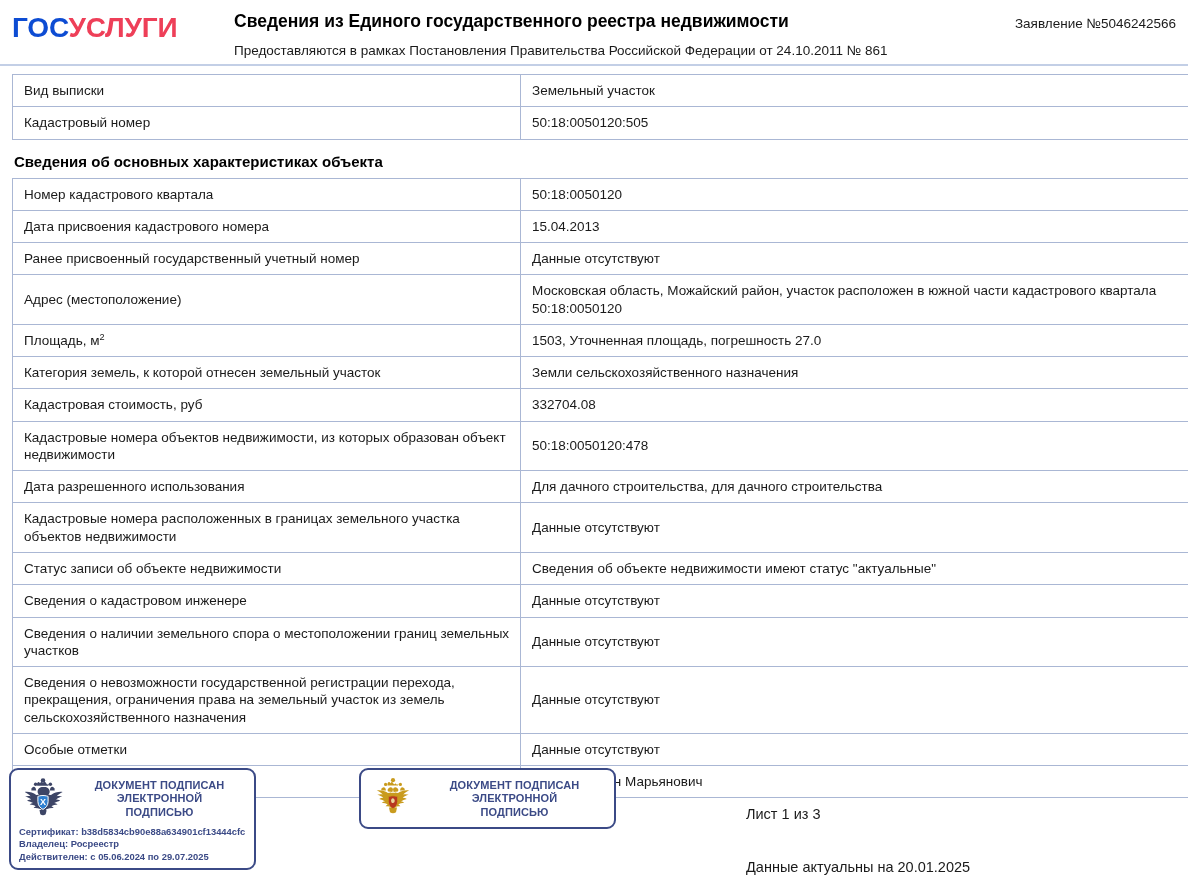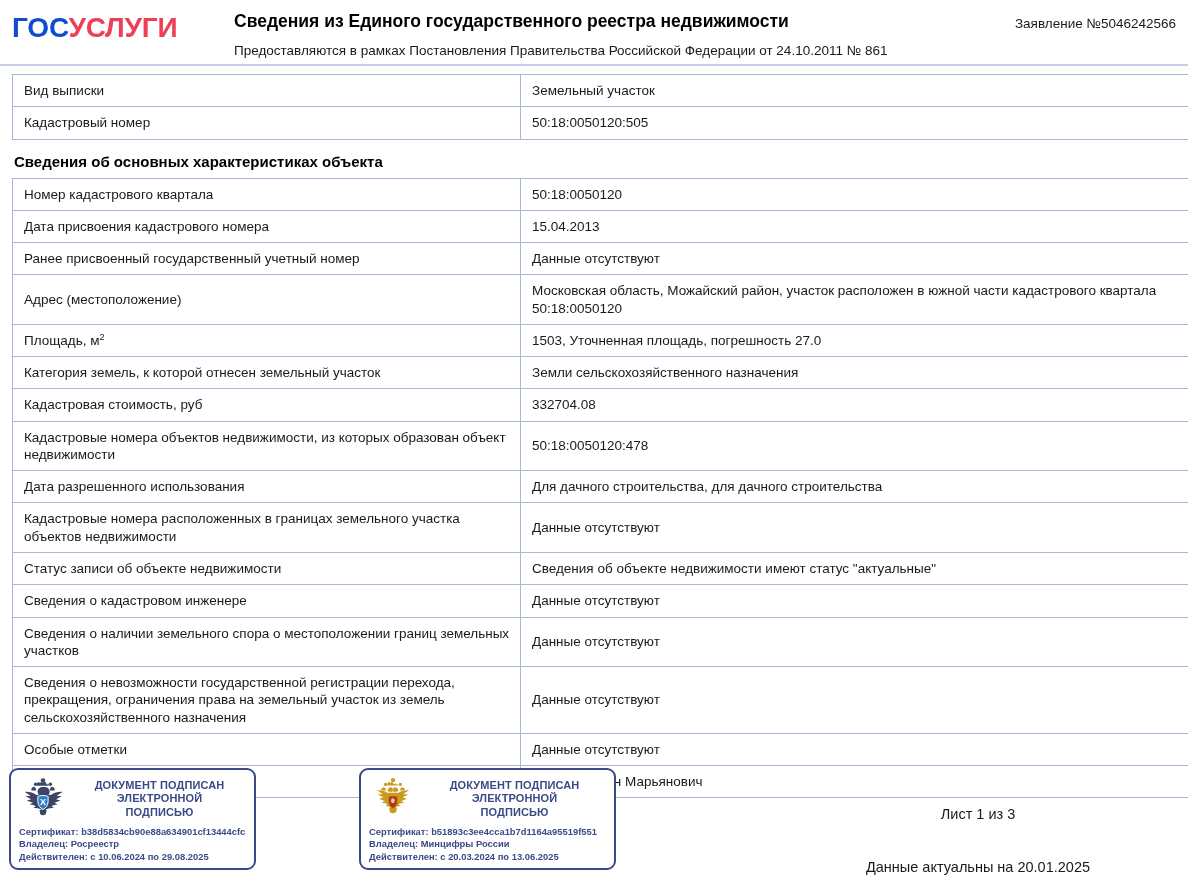--- a/index.html
+++ b/index.html
@@ -150,24 +150,24 @@
     font-size: 9.4px;
     font-weight: 700;
     color: #3b4a86;
     line-height: 1.32;
     white-space: nowrap;
   }
 
   
   .footer-right {
     position: absolute;
-    right: 0;
+    right: 22px;
     top: 806px;
     width: 420px;
-    text-align: center;
+    text-align: left;
   }
   .sheet-no {
     font-size: 14.5px;
     color: #1a1a1a;
     line-height: 1.2;
   }
   .actual-on {
     font-size: 14.5px;
     color: #1a1a1a;
     margin-top: 36px;
@@ -319,21 +319,21 @@
         </div>
         <div class="stamp-heading">
           <div>ДОКУМЕНТ ПОДПИСАН</div>
           <div>ЭЛЕКТРОННОЙ</div>
           <div>ПОДПИСЬЮ</div>
         </div>
       </div>
       <div class="stamp-lines">
         <div>Сертификат: b38d5834cb90e88a634901cf13444cfc</div>
         <div>Владелец: Росреестр</div>
-        <div>Действителен: с 10.06.2024 по 29.08.2025</div>
+        <div>Действителен: с 05.06.2024 по 29.07.2025</div>
       </div>
     </div>
 
     <div class="stamp stamp-2">
       <div class="stamp-top">
         <div class="stamp-emblem">
           <svg width="48" height="44" viewBox="0 0 48 44" xmlns="http://www.w3.org/2000/svg">
             <g fill="#c99b1e">
 
               <circle cx="24" cy="3.2" r="2.1"></circle>
@@ -358,25 +358,20 @@
 
             <path d="M22.5 22 q1.3-1.4 2.6 0 q1 1.2 0.4 3 q-1.3 1.6-3 0.4 q-1-1.6 0-3.4 z" fill="#e8d49a"></path>
           </svg>
         </div>
         <div class="stamp-heading">
           <div>ДОКУМЕНТ ПОДПИСАН</div>
           <div>ЭЛЕКТРОННОЙ</div>
           <div>ПОДПИСЬЮ</div>
         </div>
       </div>
-      <div class="stamp-lines">
-        <div>Сертификат: b51893c3ee4cca1b7d1164a95519f551</div>
-        <div>Владелец: Минцифры России</div>
-        <div>Действителен: с 20.03.2024 по 13.06.2025</div>
-      </div>
     </div>
   </div>
 
   <div class="footer-right">
     <div class="sheet-no">Лист 1 из 3</div>
     <div class="actual-on">Данные актуальны на 20.01.2025</div>
   </div>
 
 </div>
 

